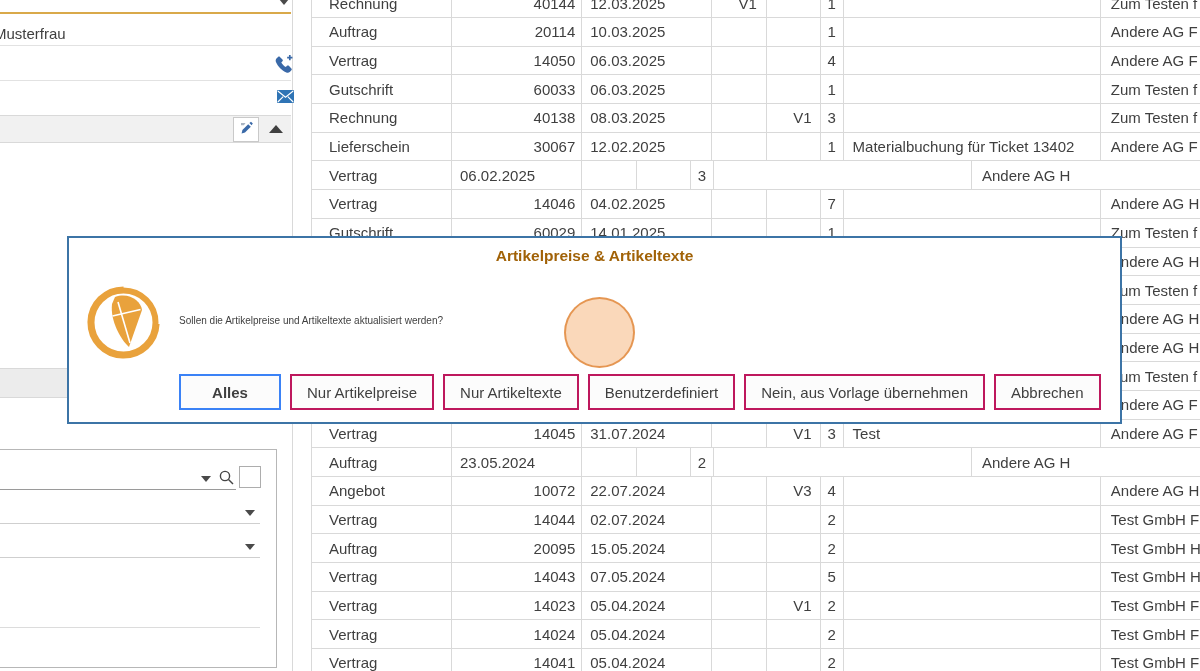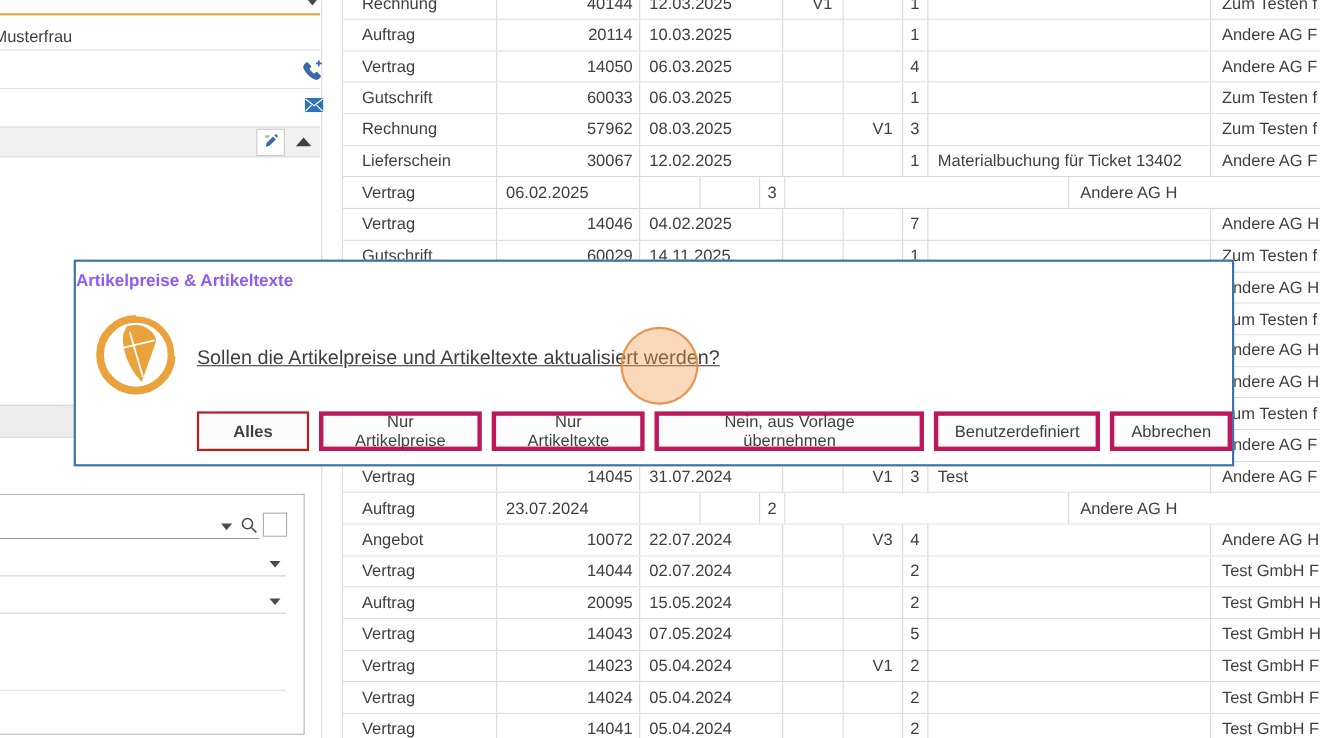--- a/index.html
+++ b/index.html
@@ -29,25 +29,25 @@
   .c-type{width:140px;padding-left:17px;}
   .c-number{width:131px;justify-content:flex-end;padding-right:6px;}
   .c-date{width:130px;padding-left:8px;}
   .c-vera{width:55px;justify-content:flex-end;padding-right:9px;}
   .c-verb{width:54px;justify-content:flex-end;padding-right:8px;}
   .c-count{width:23px;justify-content:center;}
   .c-desc{width:258px;padding-left:9px;}
   .c-customer{width:297px;padding-left:10px;border-right:none;}
   
   .dialog{left:67px;top:236px;width:1055px;height:188px;background:#fff;border:2px solid #3c74a6;box-sizing:border-box;z-index:10;}
-  .dialog-title{position:absolute;left:0;right:0;top:9px;text-align:left;font-weight:bold;font-size:15.5px;color:#8b5cf6;}
-  .dialog-msg{position:absolute;left:110px;top:77px;font-size:18px;color:#3f3f3f;text-decoration:underline;}
+  .dialog-title{position:absolute;left:0;right:0;top:9px;text-align:center;font-weight:bold;font-size:15.5px;color:#a16207;}
+  .dialog-msg{position:absolute;left:110px;top:77px;font-size:10px;color:#3f3f3f;}
   .dialog-buttons{position:absolute;left:110px;top:136px;display:flex;gap:9px;}
-  .dlg-btn{height:36px;padding:0 15px;background:#fcfcfc;border:4px solid #be185d;color:#3f3f3f;font-size:15px;font-family:"Liberation Sans", sans-serif;display:flex;align-items:center;justify-content:center;box-sizing:border-box;}
-  .dlg-btn.primary{border:2px solid #b91c1c;font-weight:bold;min-width:102px;}
+  .dlg-btn{height:36px;padding:0 15px;background:#fcfcfc;border:2px solid #be185d;color:#3f3f3f;font-size:15px;font-family:"Liberation Sans", sans-serif;display:flex;align-items:center;justify-content:center;box-sizing:border-box;}
+  .dlg-btn.primary{border:2px solid #3b82f6;font-weight:bold;min-width:102px;}
   .highlight-circle{left:564px;top:297px;width:67px;height:67px;border-radius:50%;
     background:rgba(243,157,82,0.40);border:2px solid rgba(226,139,64,0.85);z-index:20;pointer-events:none;}
 </style>
 </head>
 <body>
 
 <div class="vline" style="left:292px;"></div>
 <div class="vline" style="left:311px;"></div>
 <div id="table-rows">
     <div class="trow">
@@ -85,21 +85,21 @@
       <div class="cell c-number">60033</div>
       <div class="cell c-date">06.03.2025</div>
       <div class="cell c-vera"></div>
       <div class="cell c-verb"></div>
       <div class="cell c-count">1</div>
       <div class="cell c-desc"></div>
       <div class="cell c-customer">Zum Testen f</div>
     </div>
     <div class="trow">
       <div class="cell c-type">Rechnung</div>
-      <div class="cell c-number">57962</div>
+      <div class="cell c-number">40138</div>
       <div class="cell c-date">08.03.2025</div>
       <div class="cell c-vera"></div>
       <div class="cell c-verb">V1</div>
       <div class="cell c-count">3</div>
       <div class="cell c-desc"></div>
       <div class="cell c-customer">Zum Testen f</div>
     </div>
     <div class="trow">
       <div class="cell c-type">Lieferschein</div>
       <div class="cell c-number">30067</div>
@@ -125,21 +125,21 @@
       <div class="cell c-date">04.02.2025</div>
       <div class="cell c-vera"></div>
       <div class="cell c-verb"></div>
       <div class="cell c-count">7</div>
       <div class="cell c-desc"></div>
       <div class="cell c-customer">Andere AG H</div>
     </div>
     <div class="trow">
       <div class="cell c-type">Gutschrift</div>
       <div class="cell c-number">60029</div>
-      <div class="cell c-date">14.11.2025</div>
+      <div class="cell c-date">14.01.2025</div>
       <div class="cell c-vera"></div>
       <div class="cell c-verb"></div>
       <div class="cell c-count">1</div>
       <div class="cell c-desc"></div>
       <div class="cell c-customer">Zum Testen f</div>
     </div>
     <div class="trow">
       <div class="cell c-type"></div>
       <div class="cell c-number"></div>
       <div class="cell c-date"></div>
@@ -204,21 +204,21 @@
       <div class="cell c-number">14045</div>
       <div class="cell c-date">31.07.2024</div>
       <div class="cell c-vera"></div>
       <div class="cell c-verb">V1</div>
       <div class="cell c-count">3</div>
       <div class="cell c-desc">Test</div>
       <div class="cell c-customer">Andere AG F</div>
     </div>
     <div class="trow">
       <div class="cell c-type">Auftrag</div>
-      <div class="cell c-date">23.07.2024</div>
+      <div class="cell c-date">23.05.2024</div>
       <div class="cell c-vera"></div>
       <div class="cell c-verb"></div>
       <div class="cell c-count">2</div>
       <div class="cell c-desc"></div>
       <div class="cell c-customer">Andere AG H</div>
     </div>
     <div class="trow">
       <div class="cell c-type">Angebot</div>
       <div class="cell c-number">10072</div>
       <div class="cell c-date">22.07.2024</div>
@@ -350,19 +350,19 @@
       <path d="M31 14 C45 9 57 18 58 27 L45 64 C37 57 26 38 28 21 Z" fill="#E9A23C"></path>
       <path d="M34 19 L46 60" stroke="#ffffff" stroke-width="1.6" fill="none"></path>
       <path d="M28.5 33 L56.5 26.5" stroke="#ffffff" stroke-width="1.6" fill="none"></path>
     </svg>
   </div>
   <div class="dialog-msg">Sollen die Artikelpreise und Artikeltexte aktualisiert werden?</div>
   <div class="dialog-buttons">
     <button class="dlg-btn primary">Alles</button>
     <button class="dlg-btn">Nur Artikelpreise</button>
     <button class="dlg-btn">Nur Artikeltexte</button>
+    <button class="dlg-btn">Benutzerdefiniert</button>
     <button class="dlg-btn">Nein, aus Vorlage übernehmen</button>
-    <button class="dlg-btn">Benutzerdefiniert</button>
     <button class="dlg-btn">Abbrechen</button>
   </div>
 </div>
 
 <div class="abs highlight-circle"></div>
 
 </body></html>

